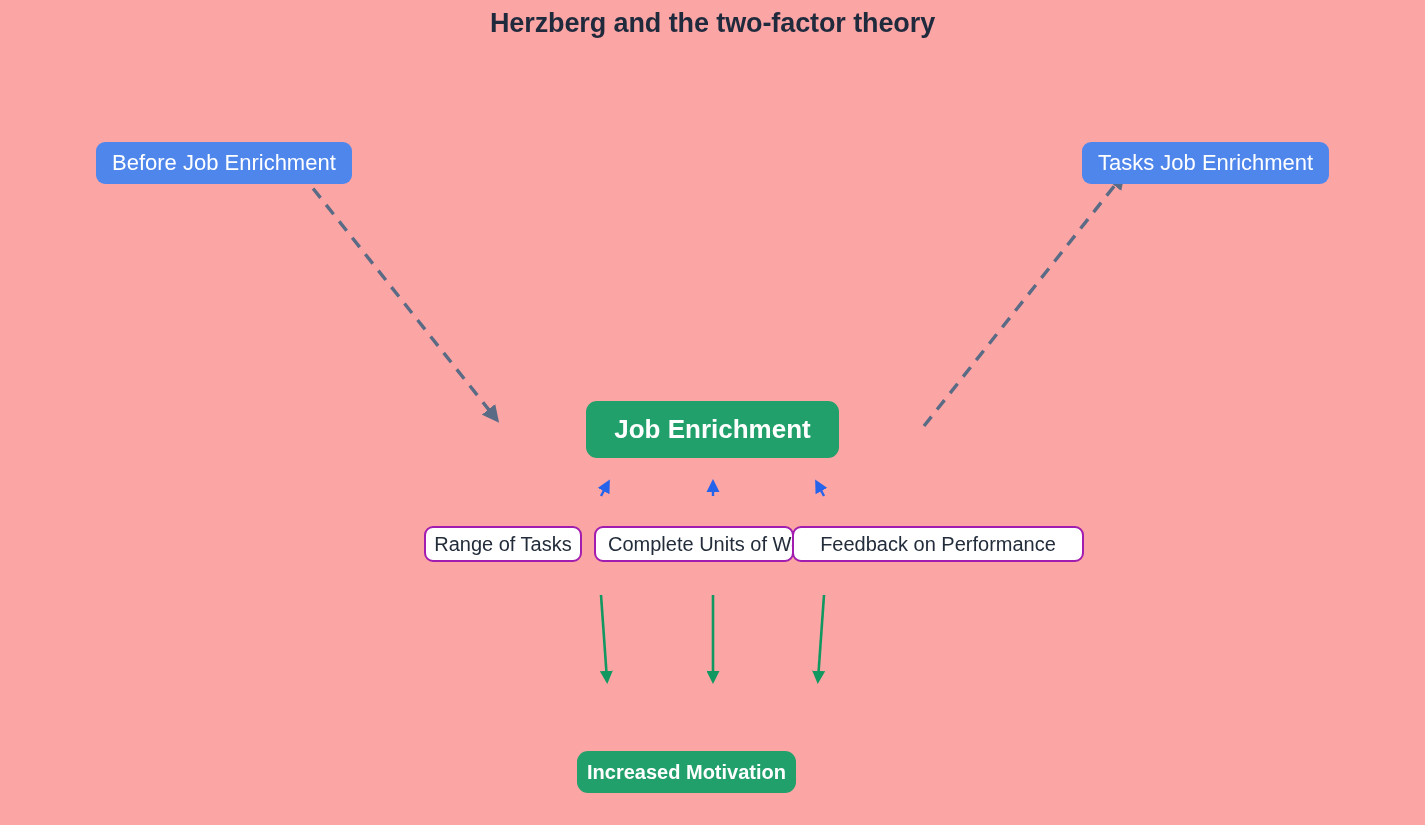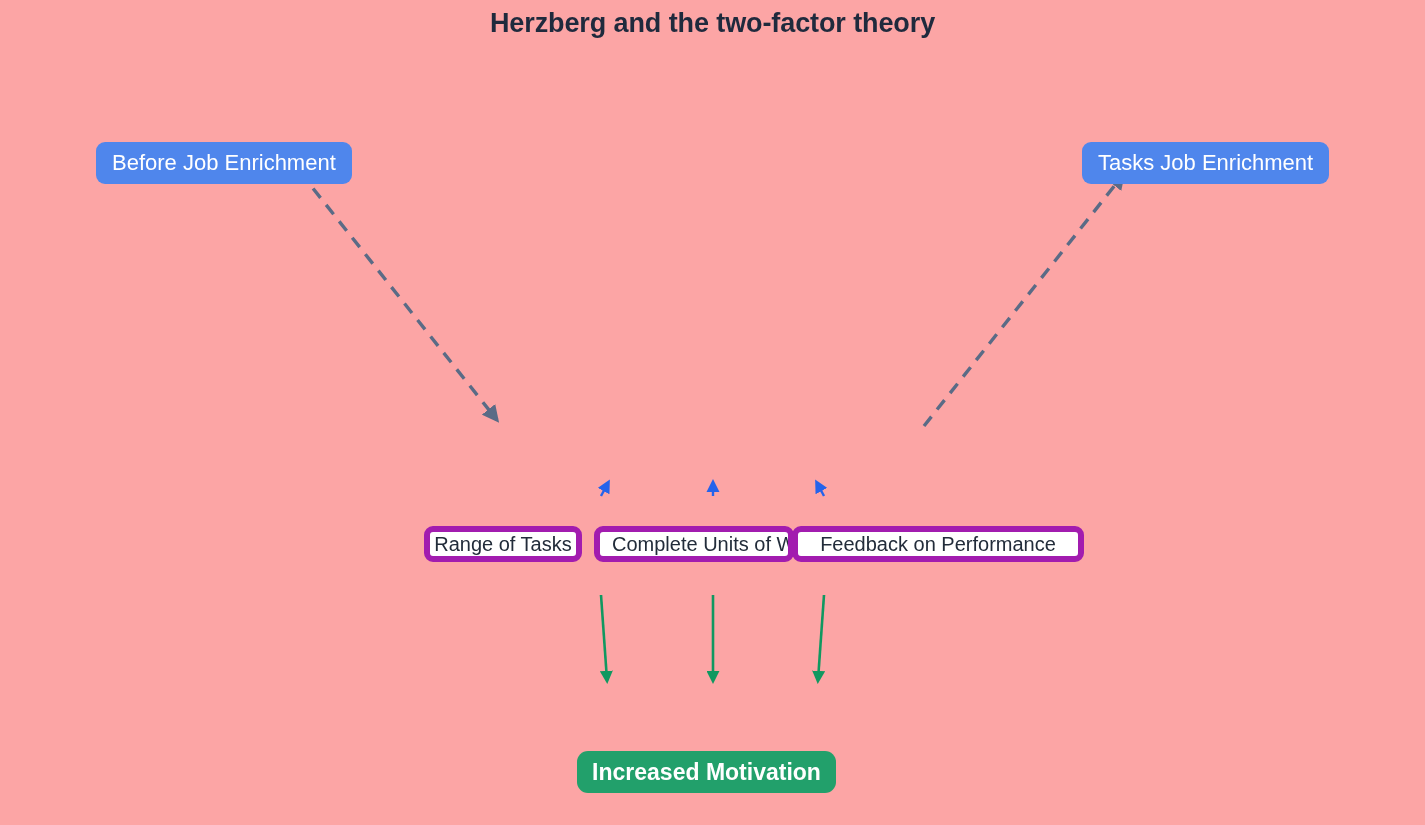--- a/index.html
+++ b/index.html
@@ -66,30 +66,30 @@
   #node-job-enrichment {
     left: 586px;
     top: 401px;
     width: 253px;
     height: 57px;
     font-size: 26px;
   }
   #node-increased-motivation {
     left: 577px;
     top: 751px;
-    width: 259px;
+    width: 219px;
     height: 42px;
-    font-size: 23px;
+    font-size: 20px;
   }
 
   
   .node-outline {
     background: #ffffff;
     color: #222c3a;
-    border: 6px solid #a21caf;
+    border: 2px solid #a21caf;
     border-radius: 9px;
     font-size: 20px;
     height: 36px;
     padding: 0 12px;
   }
   #node-range-of-tasks      { left: 424px; top: 526px; width: 158px; z-index: 2; }
   #node-complete-units      { left: 594px; top: 526px; width: 200px; z-index: 1;
                               justify-content: flex-start; overflow: hidden; }
   #node-feedback            { left: 792px; top: 526px; width: 292px; z-index: 3; }
 
@@ -141,20 +141,23 @@
   </svg>
 
   <div id="node-before" class="node node-blue">
     <span>Before Job Enrichment</span>
   </div>
 
   <div id="node-after" class="node node-blue">
     <span>Tasks Job Enrichment</span>
   </div>
 
+  <div id="node-job-enrichment" class="node node-green">
+    <span>Job Enrichment</span>
+  </div>
 
   <div id="node-range-of-tasks" class="node node-outline">
     <span>Range of Tasks</span>
   </div>
 
   <div id="node-complete-units" class="node node-outline">
     <span>Complete Units of Work</span>
   </div>
 
   <div id="node-feedback" class="node node-outline">

